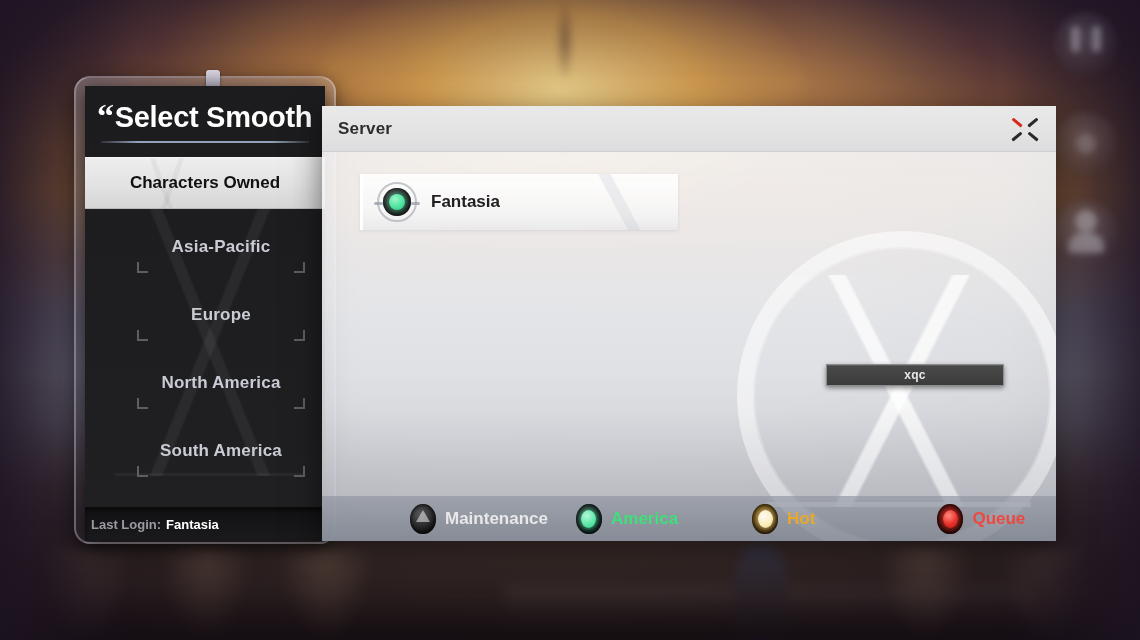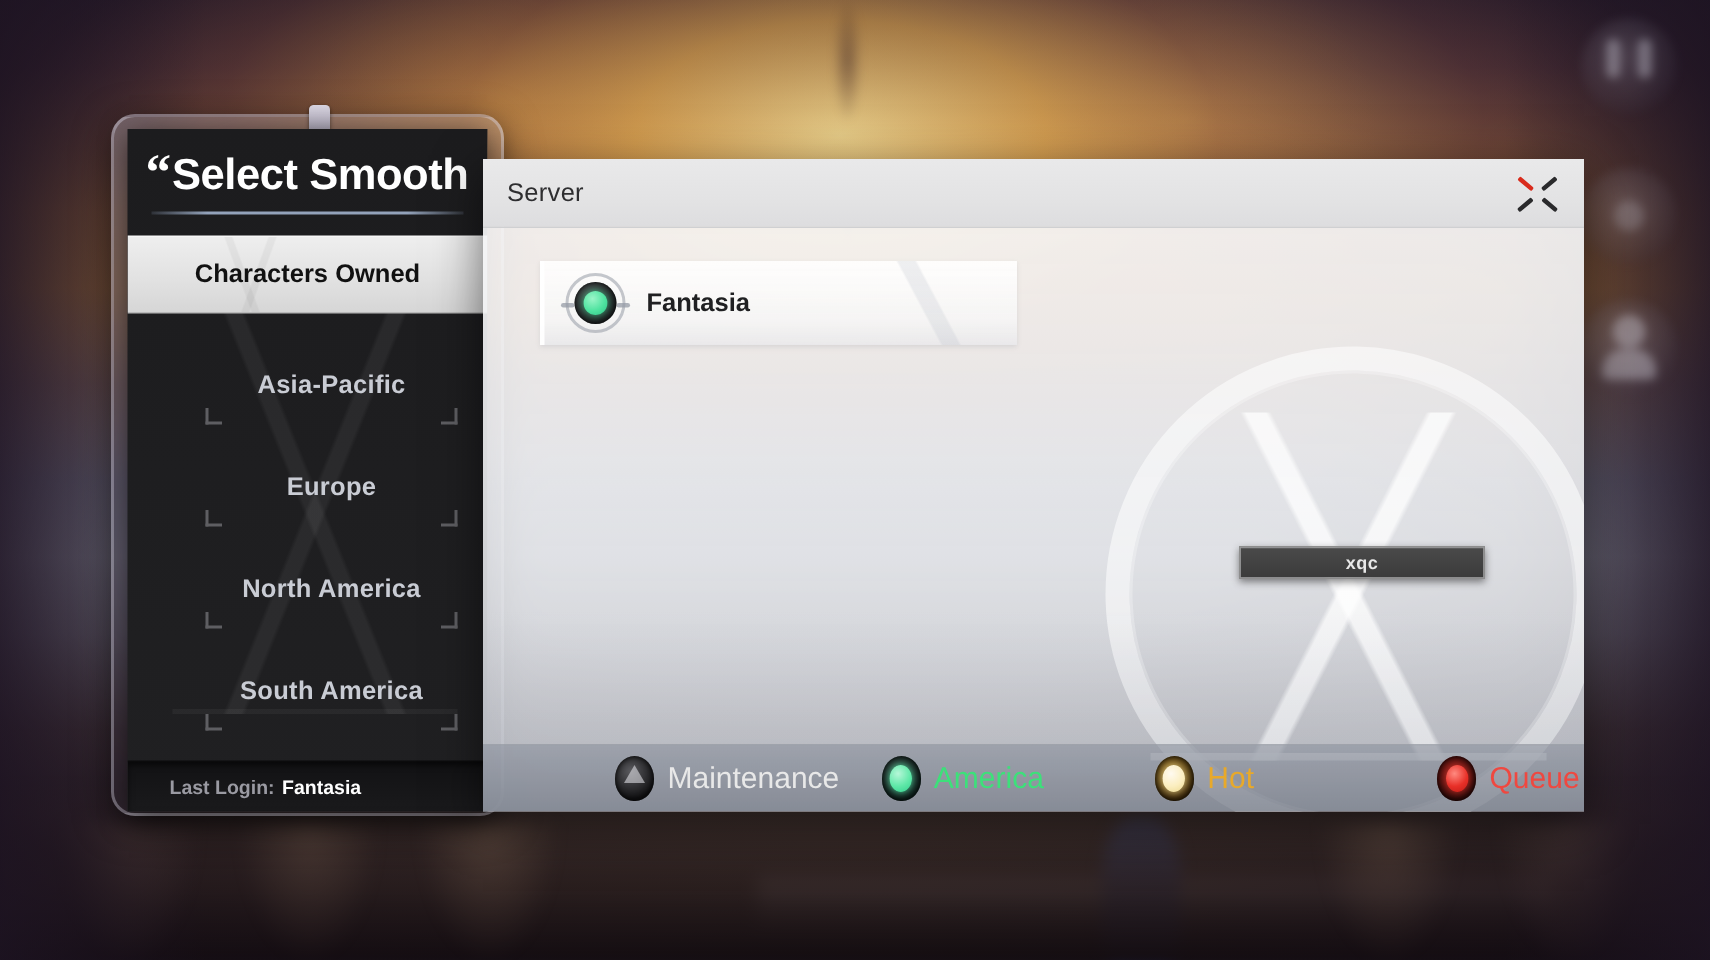--- a/index.html
+++ b/index.html
@@ -136,34 +136,34 @@
     color:#111; font-size:17px; font-weight:bold;
     border-top:1px solid #f7f7f7; border-bottom:1px solid #b9b9b9;
     position:relative; overflow:hidden;
   }
   .sb-tab:after{
     content:""; position:absolute; left:32px; top:-10px; width:100px; height:90px;
     background:linear-gradient(70deg, rgba(0,0,0,0) 46%, rgba(0,0,0,.045) 47%, rgba(0,0,0,.045) 50%, rgba(0,0,0,0) 51%),
                linear-gradient(-70deg, rgba(0,0,0,0) 46%, rgba(0,0,0,.045) 47%, rgba(0,0,0,.045) 50%, rgba(0,0,0,0) 51%);
   }
 
-  .sb-regions { flex:1 1 auto; position:relative; padding-top:14px;margin-left:32px; }
+  .sb-regions { flex:1 1 auto; position:relative; padding-top:4px;margin-left:32px; }
   .region {
     position:relative; height:68px;
     display:flex; align-items:center; justify-content:center;
     color:#c9ccd4; font-size:17px; font-weight:bold;
     letter-spacing:.2px;
   }
   .region .brk { position:absolute; bottom:8px; width:11px; height:11px; }
   .region .brk.l { left:20px; border-left:2px solid #5e5e62; border-bottom:2px solid #5e5e62; }
   .region .brk.r { right:20px; border-right:2px solid #5e5e62; border-bottom:2px solid #5e5e62; }
 
   .sb-foot {
     flex:0 0 auto; height:34px; display:flex; align-items:center;
-    padding-left:28px; font-size:13px;
+    padding-left:6px; font-size:13px;
     background:linear-gradient(180deg,#121214,#1a1a1c);
     border-top:1px solid #0b0b0c;
     box-shadow:inset 0 2px 4px rgba(0,0,0,.6);
   }
   .sb-foot .lbl { color:#9a9aa2; font-weight:bold; }
   .sb-foot .val { color:#ffffff; font-weight:bold; margin-left:5px; }
 
   
   #server-panel {
     position:absolute; left:322px; top:106px; width:734px; height:435px;
@@ -192,21 +192,21 @@
     pointer-events:none;
   }
 
   .sp-header {
     position:relative; height:46px;
     background:linear-gradient(180deg,#e9e9ea 0%,#e3e3e4 60%,#dddddf 100%);
     border-bottom:1px solid #cfd0d2;
     display:flex; align-items:center;
   }
   .sp-title {
-    margin-left:16px; font-size:17px; font-weight:normal; color:#2e2e30;
+    margin-left:16px; font-size:17px; font-weight:bold; color:#2e2e30;
     letter-spacing:.2px;
   }
   .close-btn {
     position:absolute; right:14px; top:8px; width:34px; height:30px; cursor:pointer;
   }
   .close-btn i { position:absolute; width:12px; height:3.4px; border-radius:1px; background:#2a2a2c; }
   .close-btn i.tl { left:3px;  top:7px;  transform:rotate(40deg);  background:#d92b1c; }
   .close-btn i.tr { right:3px; top:7px;  transform:rotate(-40deg); }
   .close-btn i.bl { left:3px;  bottom:6px;transform:rotate(-40deg); }
   .close-btn i.br { right:3px; bottom:6px;transform:rotate(40deg); }
@@ -243,21 +243,21 @@
     box-shadow:inset 0 0 3px rgba(0,0,0,.9);
   }
   .srv-gem .core {
     position:absolute; left:12px; top:12px; width:16px; height:16px; border-radius:50%;
     background:radial-gradient(circle at 38% 32%, #9bf5c8, #4fe3a0 55%, #2fc486 100%);
     box-shadow:0 0 6px rgba(70,230,160,.8);
   }
   .srv-name { margin-left:14px; font-size:17px; font-weight:bold; color:#202022; }
 
   .tooltip {
-    position:absolute; left:504px; top:212px; width:164px; height:22px;
+    position:absolute; left:504px; top:212px; width:178px; height:22px;
     background:linear-gradient(180deg,#4a4a4a,#3b3b3b);
     border:1px solid #8d8d8d;
     box-shadow:0 2px 5px rgba(0,0,0,.45), inset 0 1px 0 rgba(255,255,255,.10);
     display:flex; align-items:center; justify-content:center;
     color:#e8e8e8; font-size:12px; font-weight:bold; letter-spacing:.3px;
   }
 
   
   .legend {
     position:absolute; left:0; bottom:0; width:734px; height:45px;
@@ -269,21 +269,21 @@
   .leg-gem {
     width:26px; height:30px; border-radius:50% 50% 48% 48%;
     display:flex; align-items:center; justify-content:center; flex:0 0 auto;
     position:relative;
   }
   .leg-gem .pip { width:15px; height:18px; border-radius:50%; }
   .leg-gem .tri {
     position:absolute; width:0; height:0;
     border-left:7px solid transparent; border-right:7px solid transparent;
   }
-  .leg-label { margin-left:9px; font-size:20px; font-weight:normal; white-space:nowrap;text-align:right; }
+  .leg-label { margin-left:9px; font-size:17px; font-weight:bold; white-space:nowrap;text-align:right; }
 </style>
 </head>
 <body>
 
 <div id="bg">
   <div class="bg-layer bg-sky"></div>
   <div class="bg-tower"></div>
   <div class="bg-rail"></div>
   <div class="bg-figure"></div>
   <div class="bg-floor"></div>

